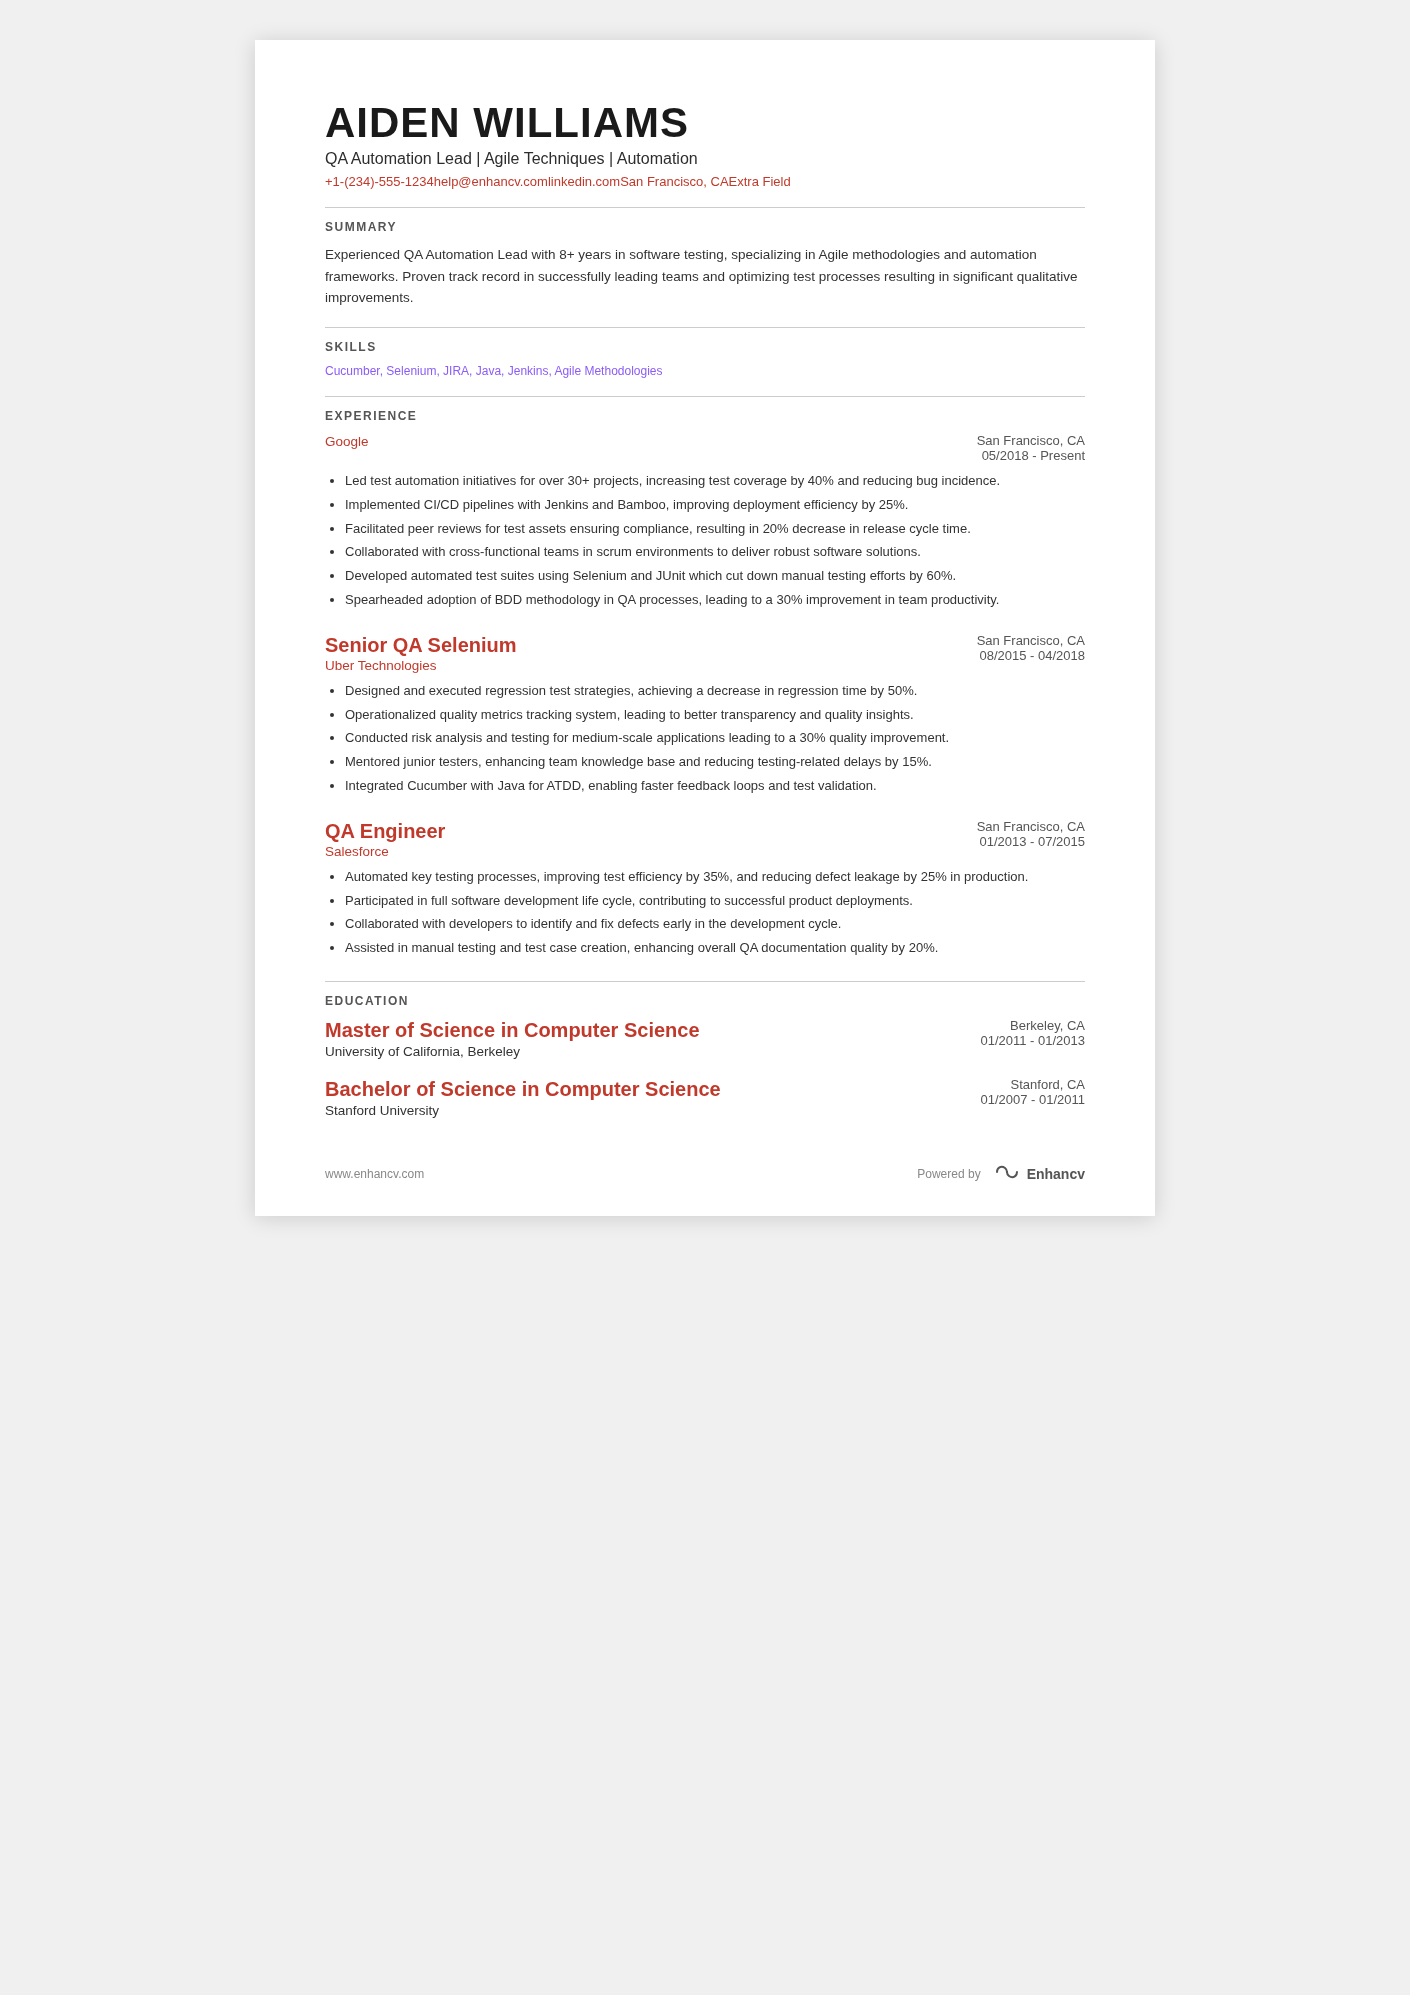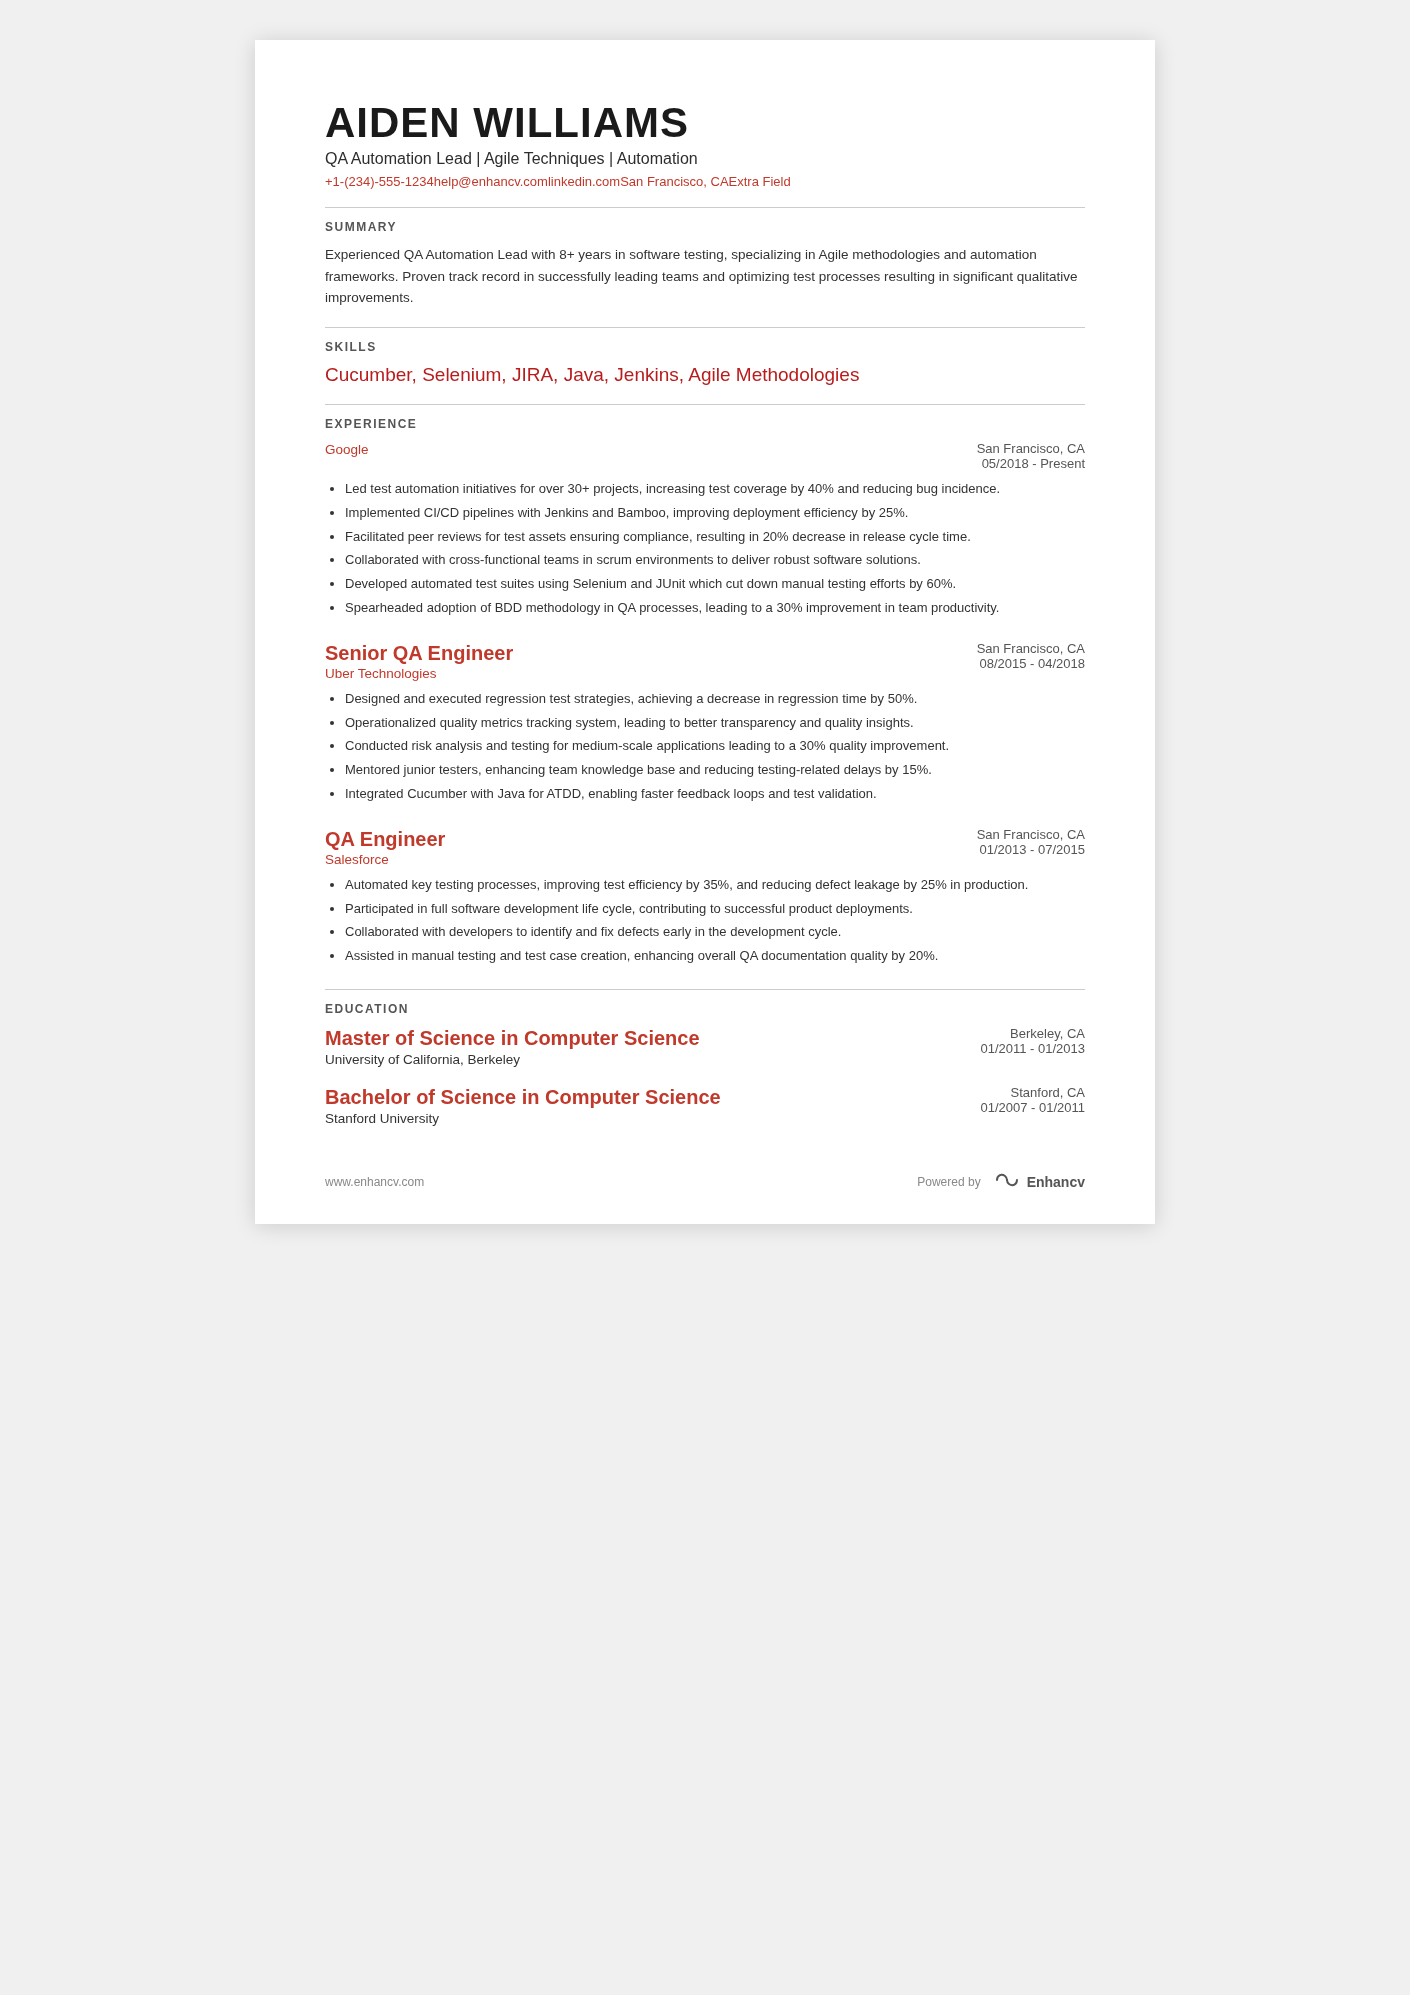--- a/index.html
+++ b/index.html
@@ -78,22 +78,22 @@
     
     .summary-text {
       font-size: 13.5px;
       line-height: 1.6;
       color: #333;
       font-family: Arial, sans-serif;
     }
 
     
     .skills-text {
-      font-size: 19px;
-      color: #b91c1c;
+      font-size: 12px;
+      color: #8b5cf6;
       font-family: Arial, sans-serif;
     }
 
     
     .experience-item {
       margin-bottom: 22px;
     }
 
     .experience-header {
       display: flex;
@@ -258,21 +258,21 @@
       <li>Facilitated peer reviews for test assets ensuring compliance, resulting in 20% decrease in release cycle time.</li>
       <li>Collaborated with cross-functional teams in scrum environments to deliver robust software solutions.</li>
       <li>Developed automated test suites using Selenium and JUnit which cut down manual testing efforts by 60%.</li>
       <li>Spearheaded adoption of BDD methodology in QA processes, leading to a 30% improvement in team productivity.</li>
     </ul>
   </div>
 
   <div class="experience-item">
     <div class="experience-header">
       <div class="experience-left">
-        <div class="job-title">Senior QA Engineer</div>
+        <div class="job-title">Senior QA Selenium</div>
         <div class="company-name">Uber Technologies</div>
       </div>
       <div class="experience-right">
         <div>San Francisco, CA</div>
         <div>08/2015 - 04/2018</div>
       </div>
     </div>
     <ul class="experience-bullets">
       <li>Designed and executed regression test strategies, achieving a decrease in regression time by 50%.</li>
       <li>Operationalized quality metrics tracking system, leading to better transparency and quality insights.</li>

